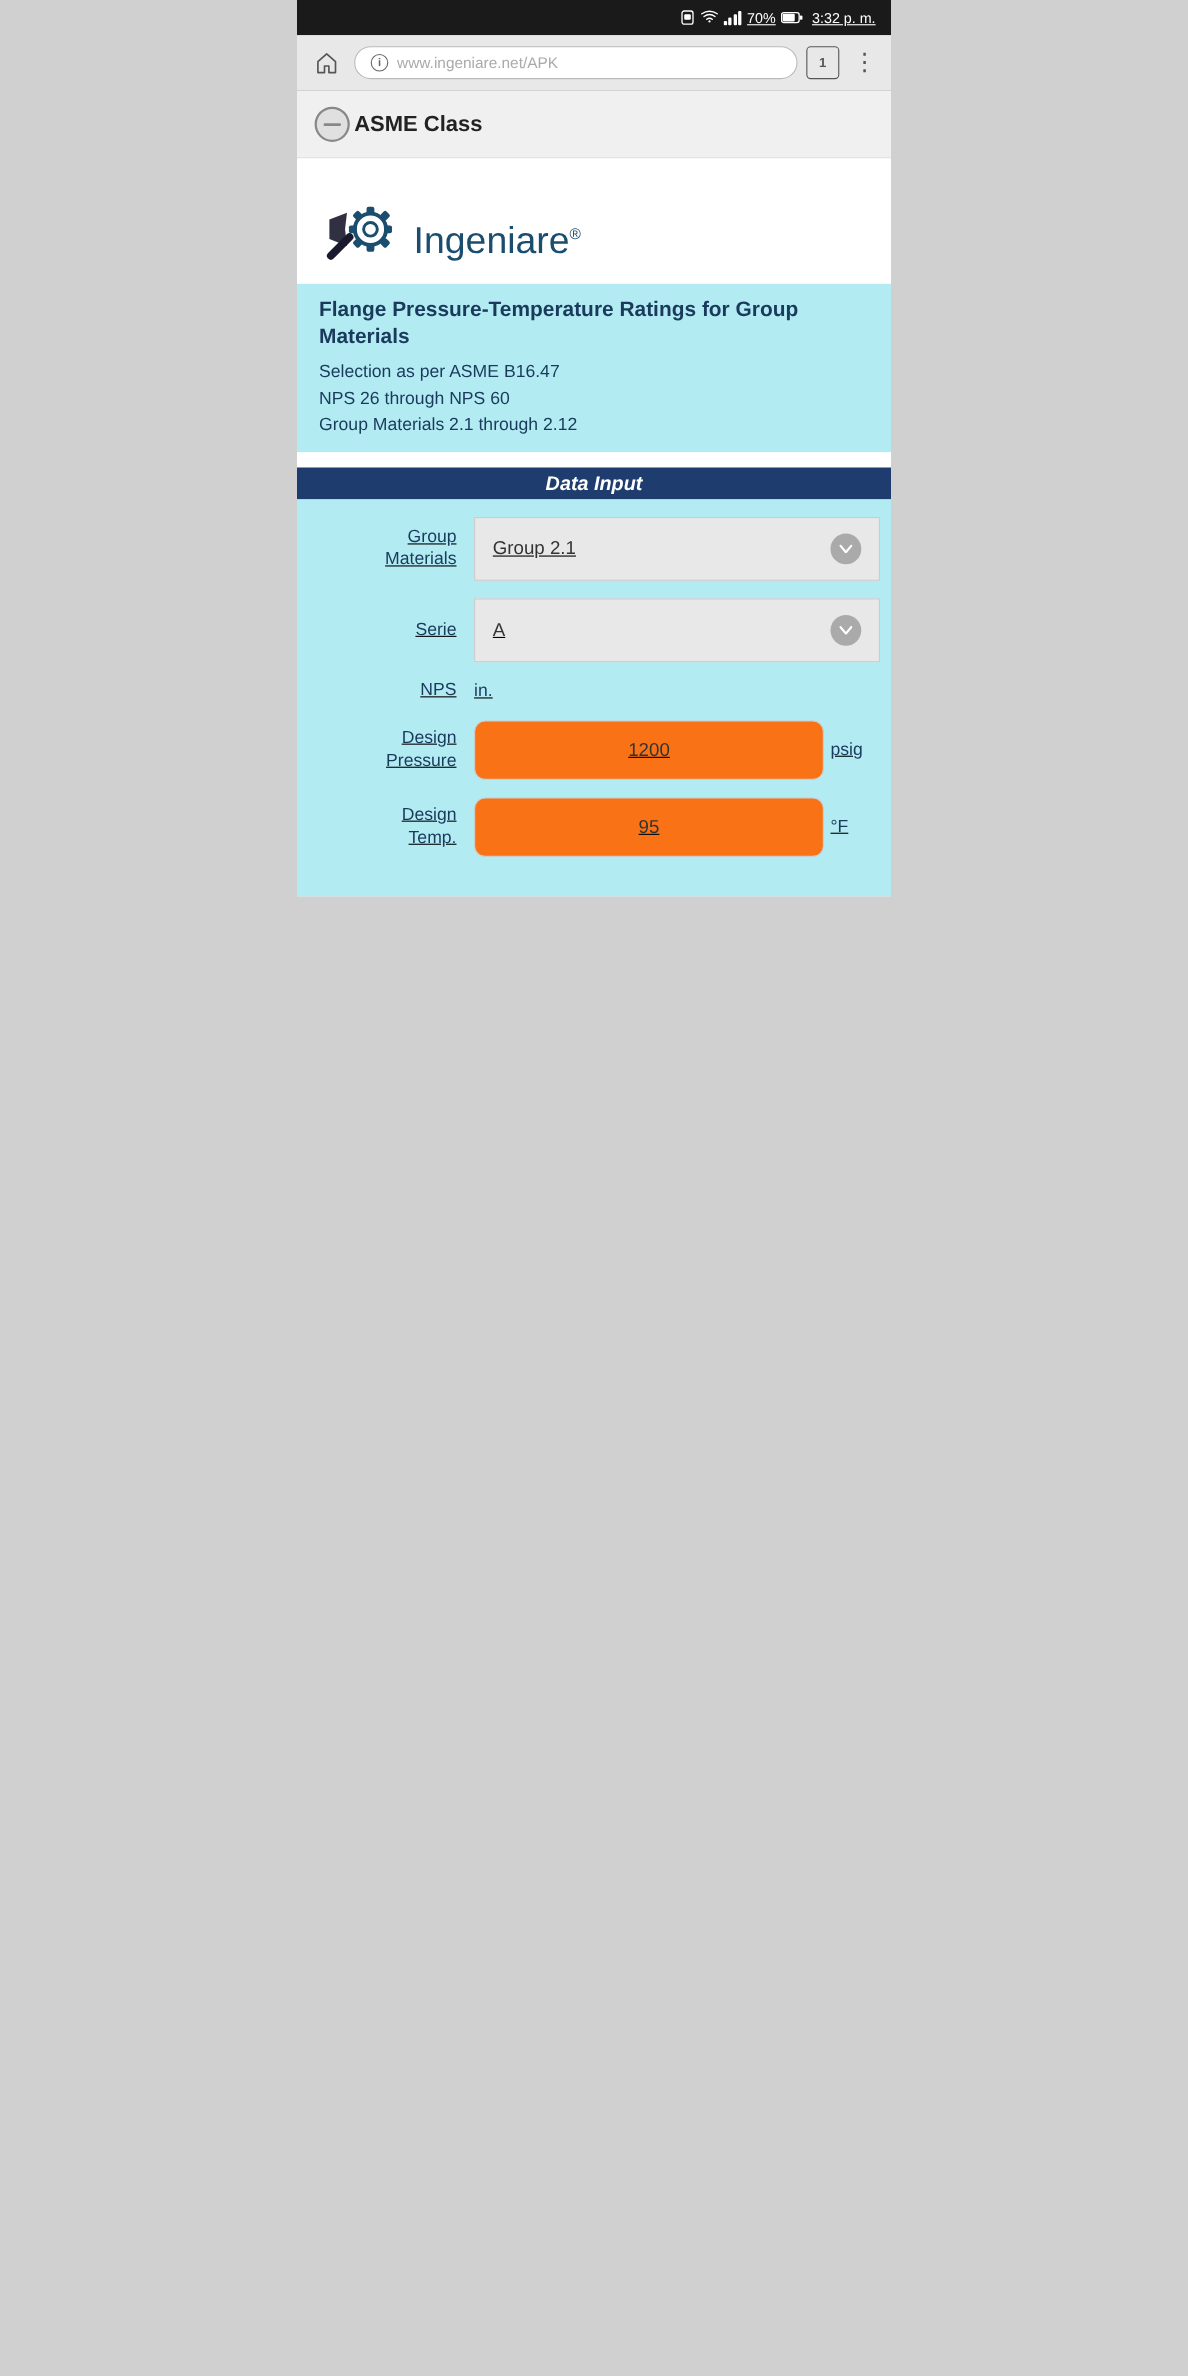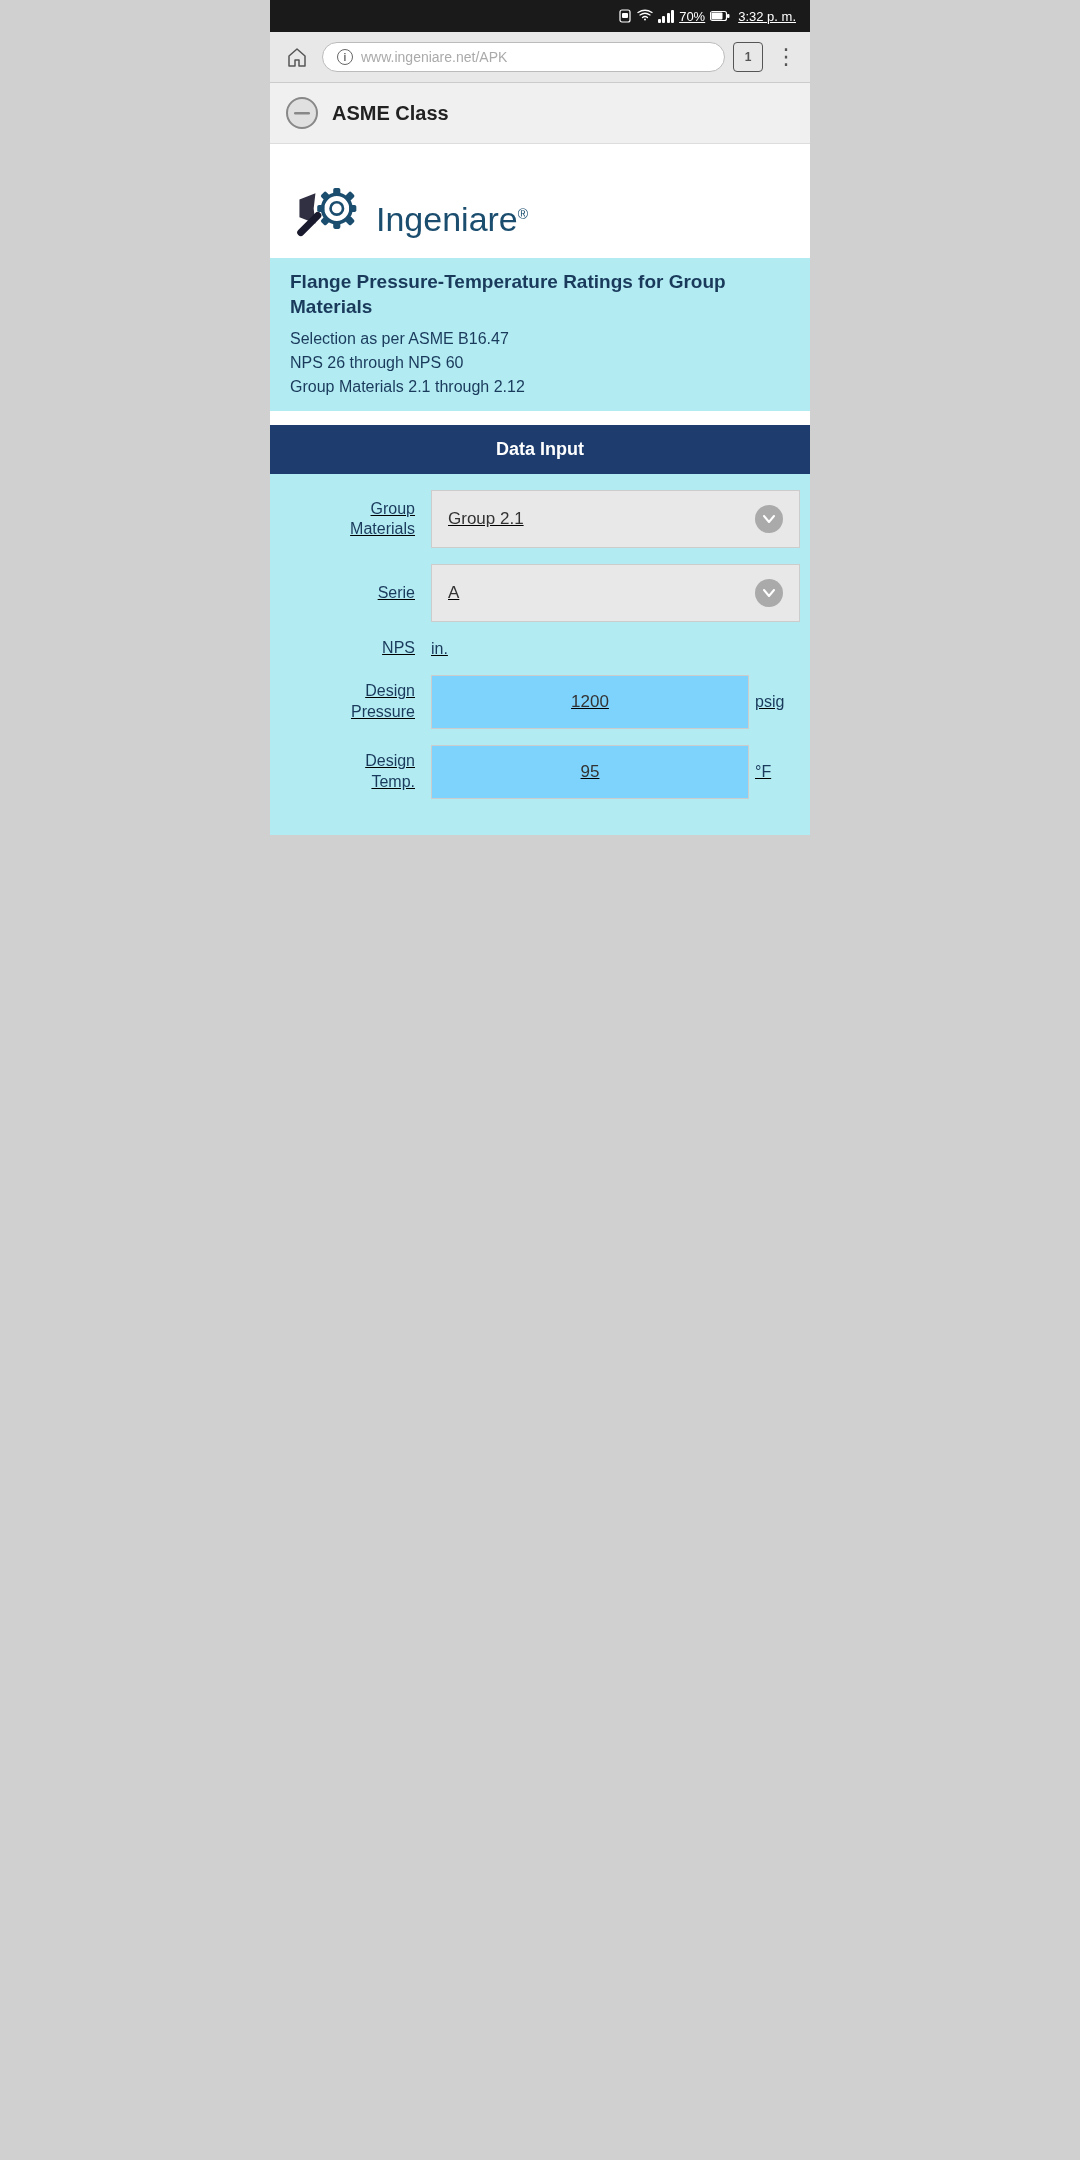--- a/index.html
+++ b/index.html
@@ -118,21 +118,21 @@
       background: white;
       margin: 0;
     }
 
     
     .asme-header {
       background: #f0f0f0;
       padding: 14px 16px;
       display: flex;
       align-items: center;
-      gap: 14px;
+      gap: 4px;
       border-bottom: 1px solid #ddd;
     }
     .minus-icon {
       width: 32px;
       height: 32px;
       border: 2px solid #888;
       border-radius: 50%;
       display: flex;
       align-items: center;
       justify-content: center;
@@ -186,23 +186,24 @@
     }
     .info-banner .subtitle {
       font-size: 16px;
       color: #1a3a5c;
       line-height: 1.5;
     }
 
     
     .data-input-header {
       background: #1e3d6e;
-      padding: 14px;
+      padding: 4px;
       text-align: center;
       margin-top: 14px;
+      font-style: italic;
     }
     .data-input-header span {
       color: white;
       font-size: 18px;
       font-weight: bold;
     }
 
     
     .form-area {
       background: #b2ebf2;
@@ -237,23 +238,23 @@
       color: #333;
       display: flex;
       align-items: center;
       justify-content: space-between;
       cursor: pointer;
       min-height: 54px;
     }
 
     .form-input {
       flex: 1;
-      background: #7dd3fc;
+      background: #f97316;
       border: 1px solid #ccc;
-      border-radius: 0;
+      border-radius: 10px;
       padding: 14px 16px;
       font-size: 17px;
       color: #333;
       text-align: center;
       min-height: 54px;
       outline: none;
     }
 
     .dropdown-arrow {
       width: 28px;

